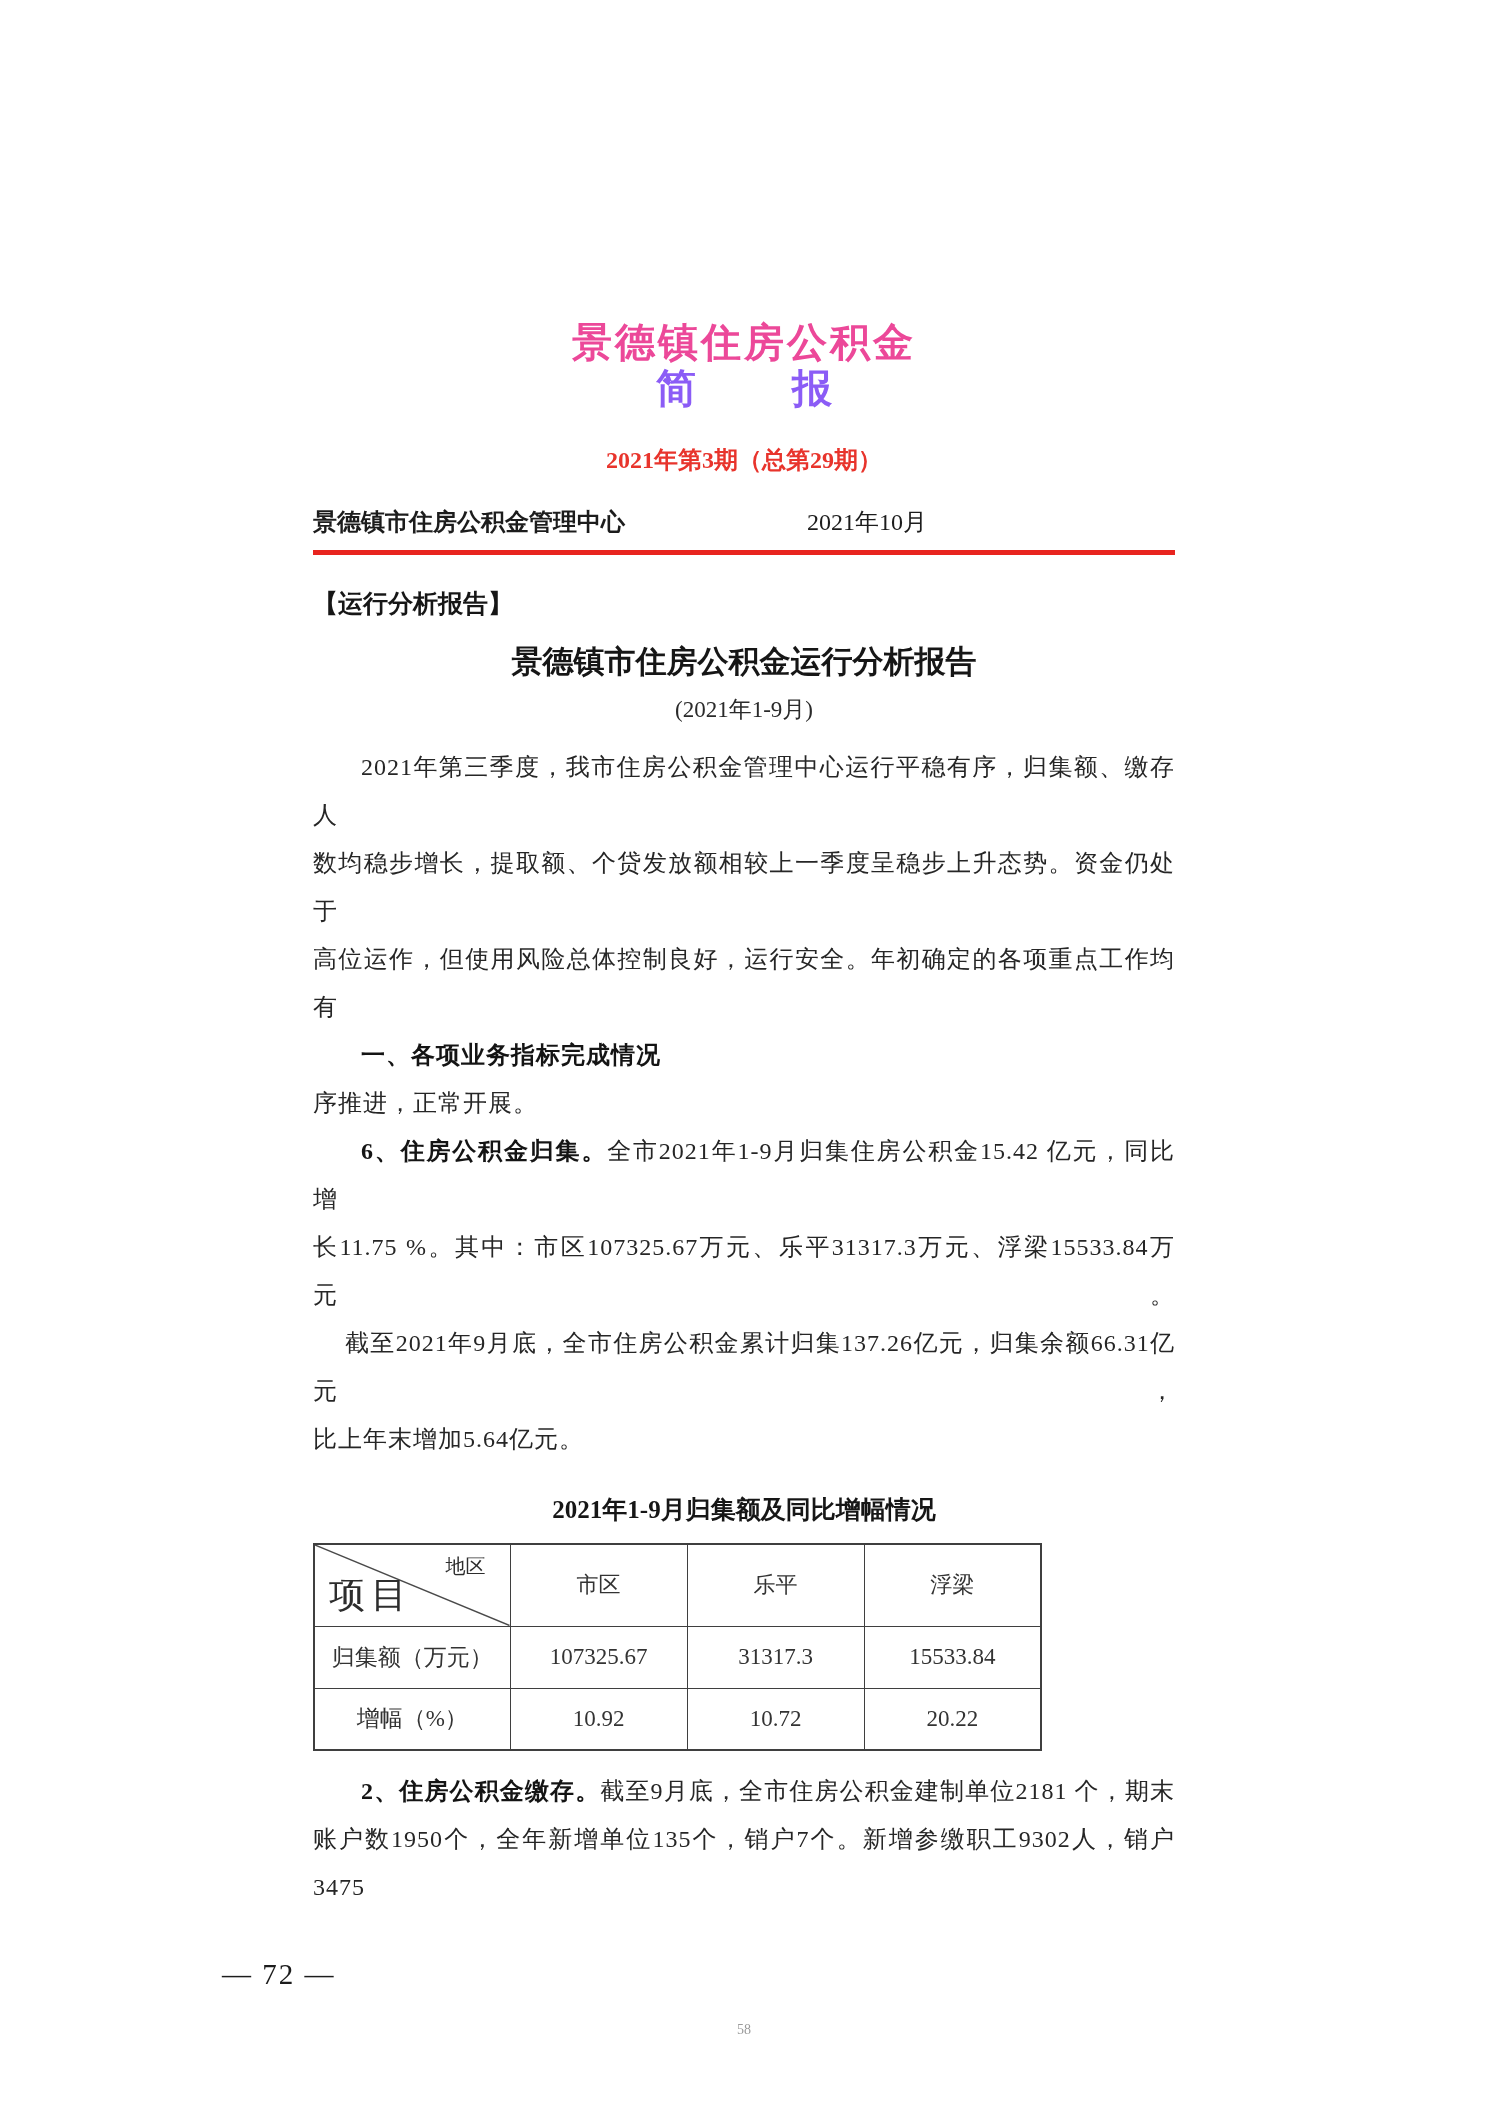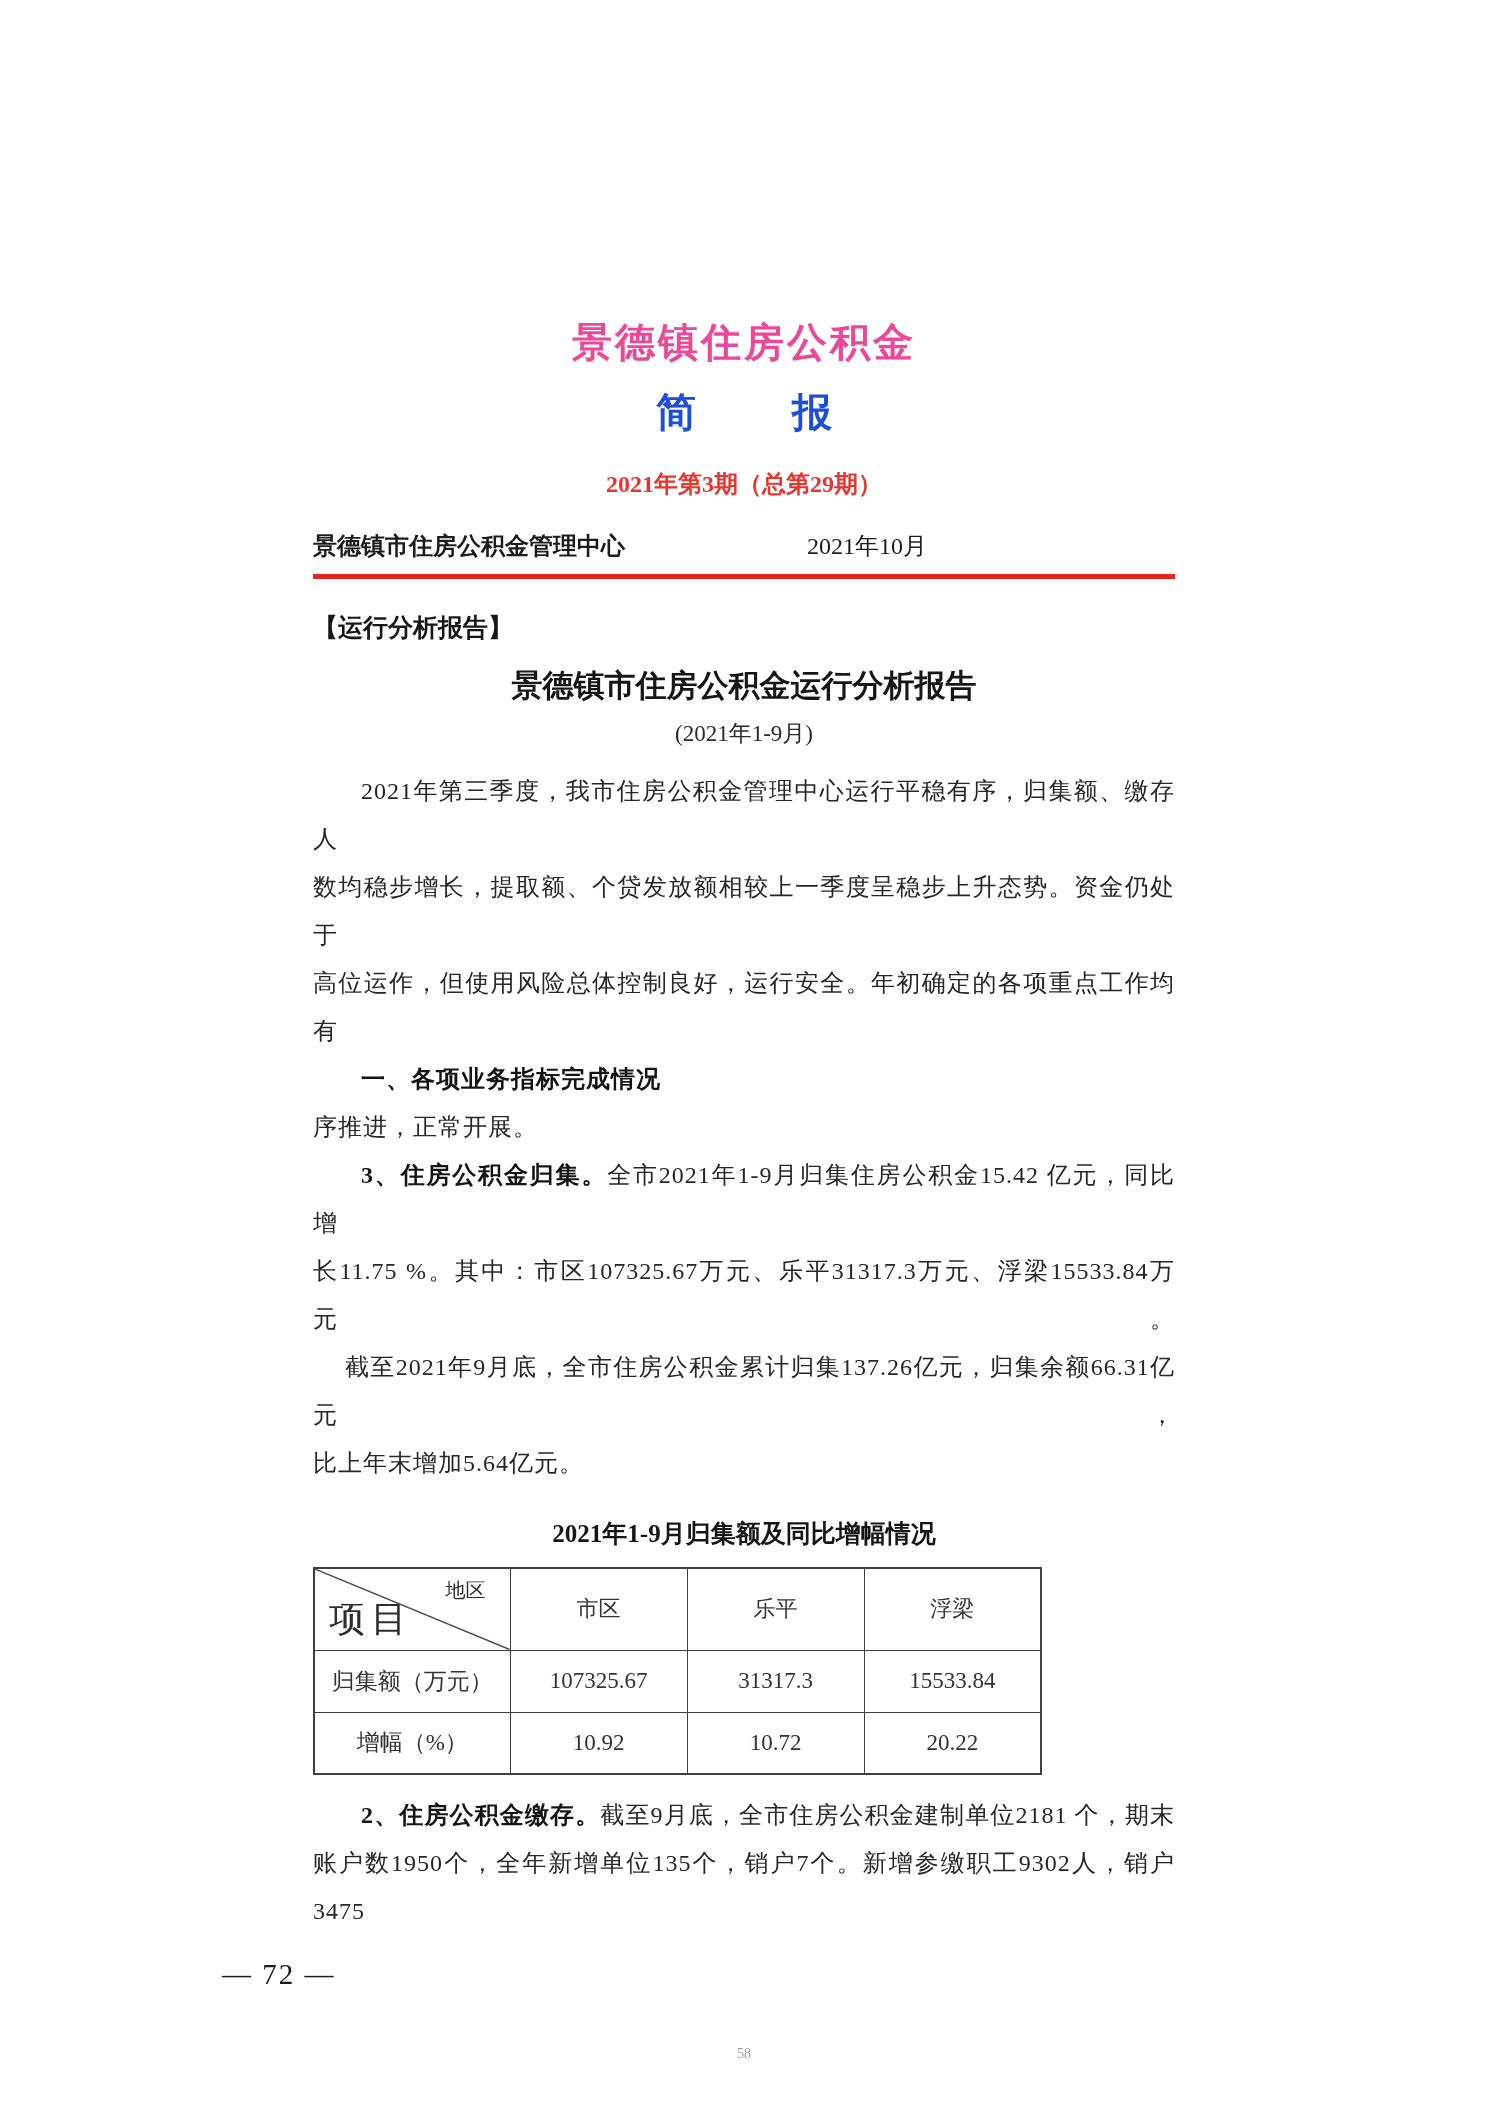--- a/index.html
+++ b/index.html
@@ -23,25 +23,24 @@
   .masthead-title {
     margin-top: 320px;
     text-align: center;
     font-size: 40px;
     font-weight: bold;
     letter-spacing: 3px;
     color: #ec4899;
     line-height: 46px;
   }
   .masthead-subtitle {
-    margin-top: 24px;
     text-align: center;
     font-size: 40px;
     font-weight: bold;
-    color: #1d4ed8;
+    color: #8b5cf6;
     line-height: 46px;
   }
   .masthead-subtitle .gap { display: inline-block; width: 96px; }
   .issue-line {
     margin-top: 32px;
     text-align: center;
     font-size: 24px;
     font-weight: bold;
     color: #e8342c;
     line-height: 32px;
@@ -170,21 +169,21 @@
     <div class="section-tag">【运行分析报告】</div>
     <div class="report-title">景德镇市住房公积金运行分析报告</div>
     <div class="report-period">(2021年1-9月)</div>
 
     <div class="body-block">
       <div class="ln j ind2">2021年第三季度，我市住房公积金管理中心运行平稳有序，归集额、缴存人</div>
       <div class="ln j">数均稳步增长，提取额、个贷发放额相较上一季度呈稳步上升态势。资金仍处于</div>
       <div class="ln j">高位运作，但使用风险总体控制良好，运行安全。年初确定的各项重点工作均有</div>
       <div class="ln bold-ln ind2">一、各项业务指标完成情况</div>
       <div class="ln">序推进，正常开展。</div>
-      <div class="ln j ind2"><span class="lead">3、住房公积金归集。</span><span>全市2021年1-9月归集住房公积金15.42 亿元，同比增</span></div>
+      <div class="ln j ind2"><span class="lead">6、住房公积金归集。</span><span>全市2021年1-9月归集住房公积金15.42 亿元，同比增</span></div>
       <div class="ln j">长11.75 %。其中：市区107325.67万元、乐平31317.3万元、浮梁15533.84万元。</div>
       <div class="ln j ind1">截至2021年9月底，全市住房公积金累计归集137.26亿元，归集余额66.31亿元，</div>
       <div class="ln">比上年末增加5.64亿元。</div>
     </div>
 
     <div class="table-caption">2021年1-9月归集额及同比增幅情况</div>
     <table class="stat-table">
       <colgroup>
           <col class="c0">
           <col class="c1">

